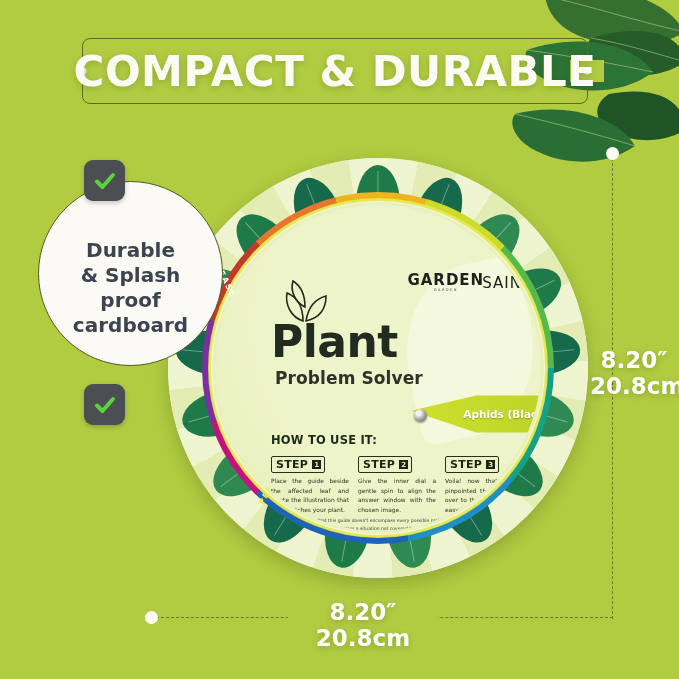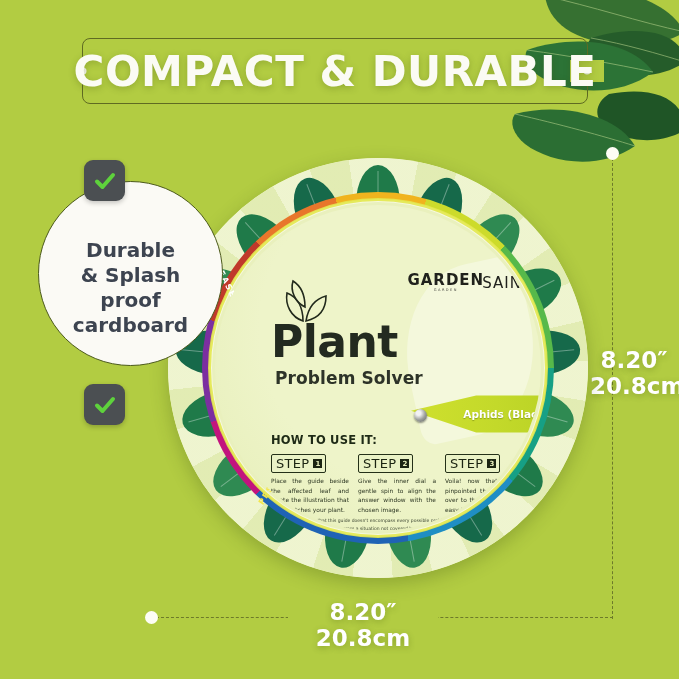--- a/index.html
+++ b/index.html
@@ -224,21 +224,21 @@
   
   #howto{ position:absolute; left:56px; top:219px; width:252px;margin-top:9px; }
   #howto-title{ font-size:11.5px; font-weight:bold; color:#1e2a16; letter-spacing:.2px; }
   #steps{ display:flex; gap:9px; margin-top:6px; }
   .step{ width:78px; }
   .step-head{
     display:inline-flex; align-items:center; gap:4px;
     border:1px solid #243018; border-radius:2px;
     padding:1px 3px 1px 4px; background:#eaf2c6;
   }
-  .step-head .lbl{ font-size:13px; font-weight:normal; color:#1b2412; letter-spacing:.3px; }
+  .step-head .lbl{ font-size:11px; font-weight:bold; color:#1b2412; letter-spacing:.3px; }
   .step-head .num{
     width:9px; height:9px; background:#1b2412; color:#e9f0bd;
     font-size:7px; font-weight:bold; display:flex; align-items:center; justify-content:center;
   }
   .step-body{
     margin-top:4px; font-size:5.9px; line-height:1.62; color:#2c3622;
     text-align:justify;
   }
 
   

